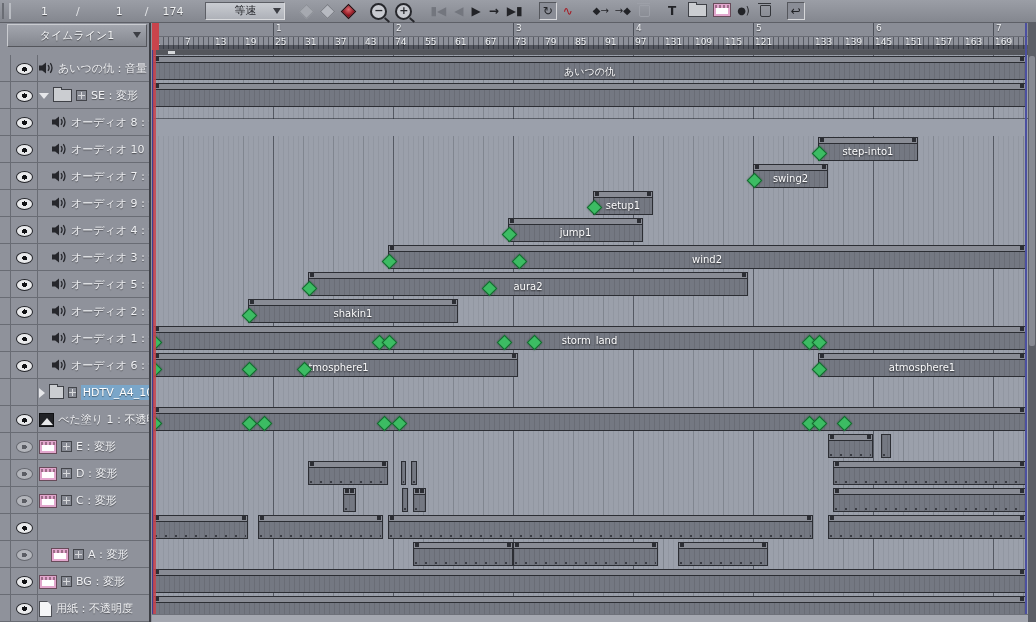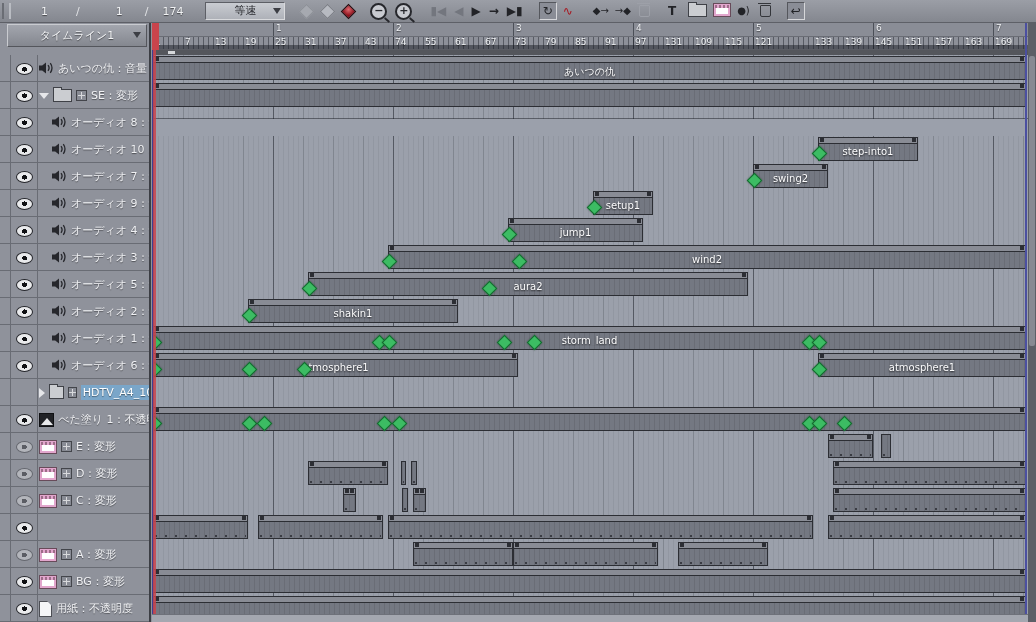--- a/index.html
+++ b/index.html
@@ -371,21 +371,21 @@
       </div>
       <div class="trow" style="top: 492px;">
         <div class="eyec">
           <div class="eye"></div>
         </div>
       </div>
       <div class="trow" style="top: 519px;">
         <div class="eyec">
           <div class="eye dim"></div>
         </div>
-        <div class="namec" style="padding-left: 2px;">
+        <div class="namec" style="padding-left: 14px;">
           <div class="celic"></div>
           <div class="plusbox"></div>
           <div class="tname">A：変形</div>
         </div>
       </div>
       <div class="trow" style="top: 546px;">
         <div class="eyec">
           <div class="eye"></div>
         </div>
         <div class="namec" style="padding-left: 2px;">

